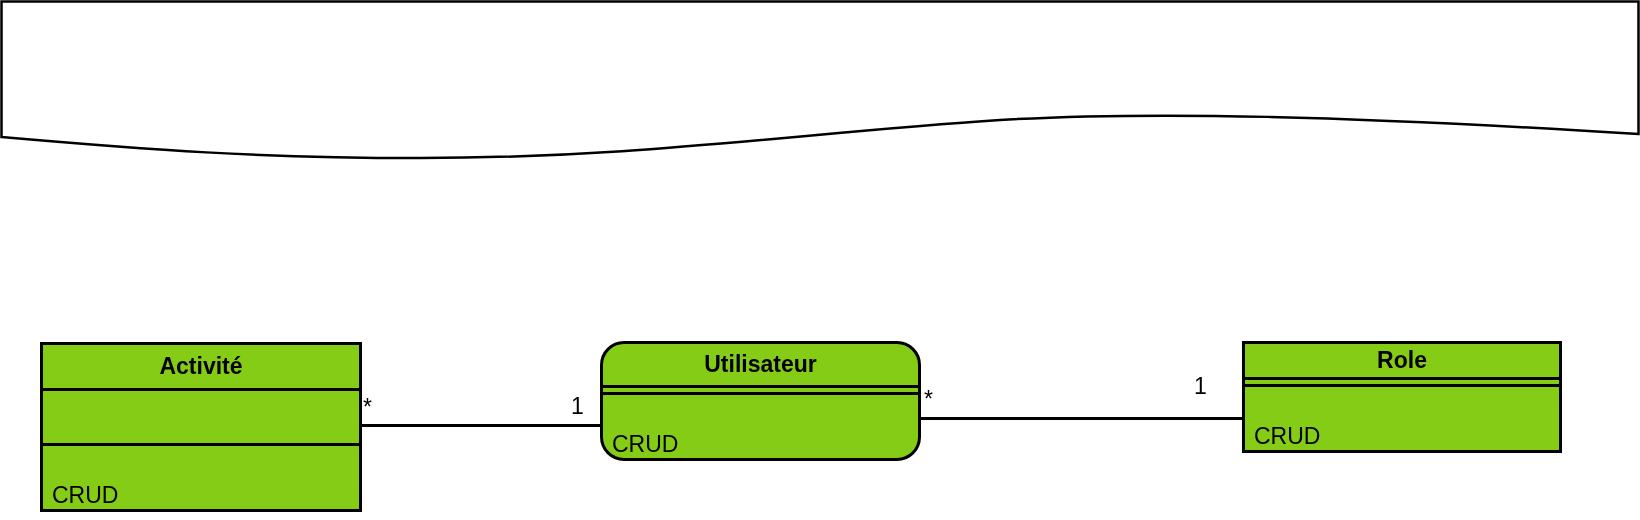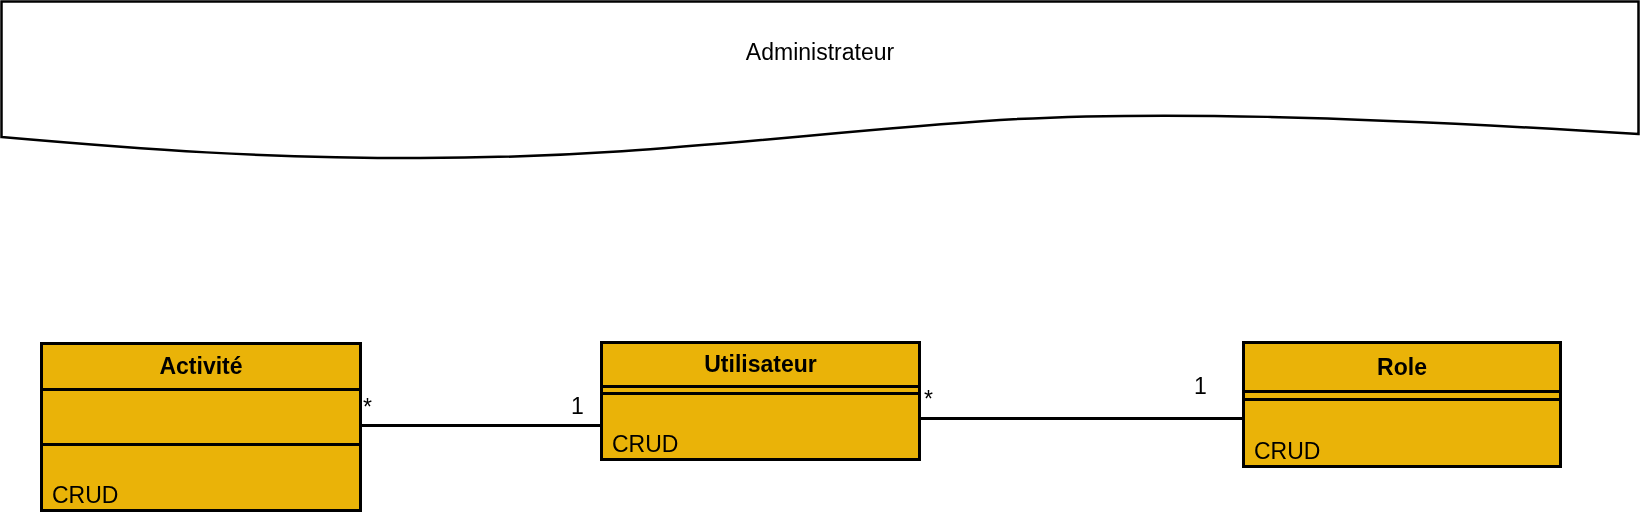--- a/index.html
+++ b/index.html
@@ -21,21 +21,21 @@
     left: 0; right: 0;
     top: 41px;
     text-align: center;
     font-size: 23px;
     line-height: 1;
   }
   .uml-class {
     position: absolute;
     box-sizing: border-box;
     border: 3px solid #000000;
-    background: #eab308;
+    background: #84cc16;
     display: flex;
     flex-direction: column;
   }
   .uml-title {
     box-sizing: border-box;
     border-bottom: 3px solid #000000;
     display: flex;
     align-items: center;
     justify-content: center;
     font-weight: bold;
@@ -73,35 +73,34 @@
 <body>
 
 <div class="canvas">
 
   <svg class="boundary-svg" width="1640" height="165" viewBox="0 0 1640 165">
     <path d="M 1.5 1.5 L 1638.5 1.5 L 1638.5 134
              C 1350 116 1150 111 1000 120
              C 800 133 640 158 420 158
              C 260 158 150 150 1.5 137 Z" fill="#ffffff" stroke="#000000" stroke-width="2.5"></path>
   </svg>
-  <div class="boundary-label">Administrateur</div>
 
   <div class="uml-class" style="left:40px; top:342px; width:322px; height:170px;">
     <div class="uml-title" style="height:49px;">Activité</div>
     <div class="uml-attrs" style="height:59px;"></div>
     <div class="uml-ops">CRUD</div>
   </div>
 
-  <div class="uml-class" style="left:600px; top:341px; width:321px; height:120px;">
+  <div class="uml-class" style="left:600px; top:341px; width:321px; height:120px;border-radius:24px;">
     <div class="uml-title" style="height:49px;">Utilisateur</div>
     <div class="uml-sep" style="height:8px;"></div>
     <div class="uml-ops">CRUD</div>
   </div>
 
-  <div class="uml-class" style="left:1242px; top:341px; width:320px; height:127px;">
+  <div class="uml-class" style="left:1242px; top:341px; width:320px; height:112px;">
     <div class="uml-title" style="height:49px;">Role</div>
     <div class="uml-sep" style="height:8px;"></div>
     <div class="uml-ops">CRUD</div>
   </div>
 
   <div class="connector" style="left:361px; top:424px; width:240px;"></div>
   <div class="mult" style="left:363px; top:396px;">*</div>
   <div class="mult" style="left:571px; top:395px;">1</div>
 
   <div class="connector" style="left:919px; top:417px; width:324px;"></div>

